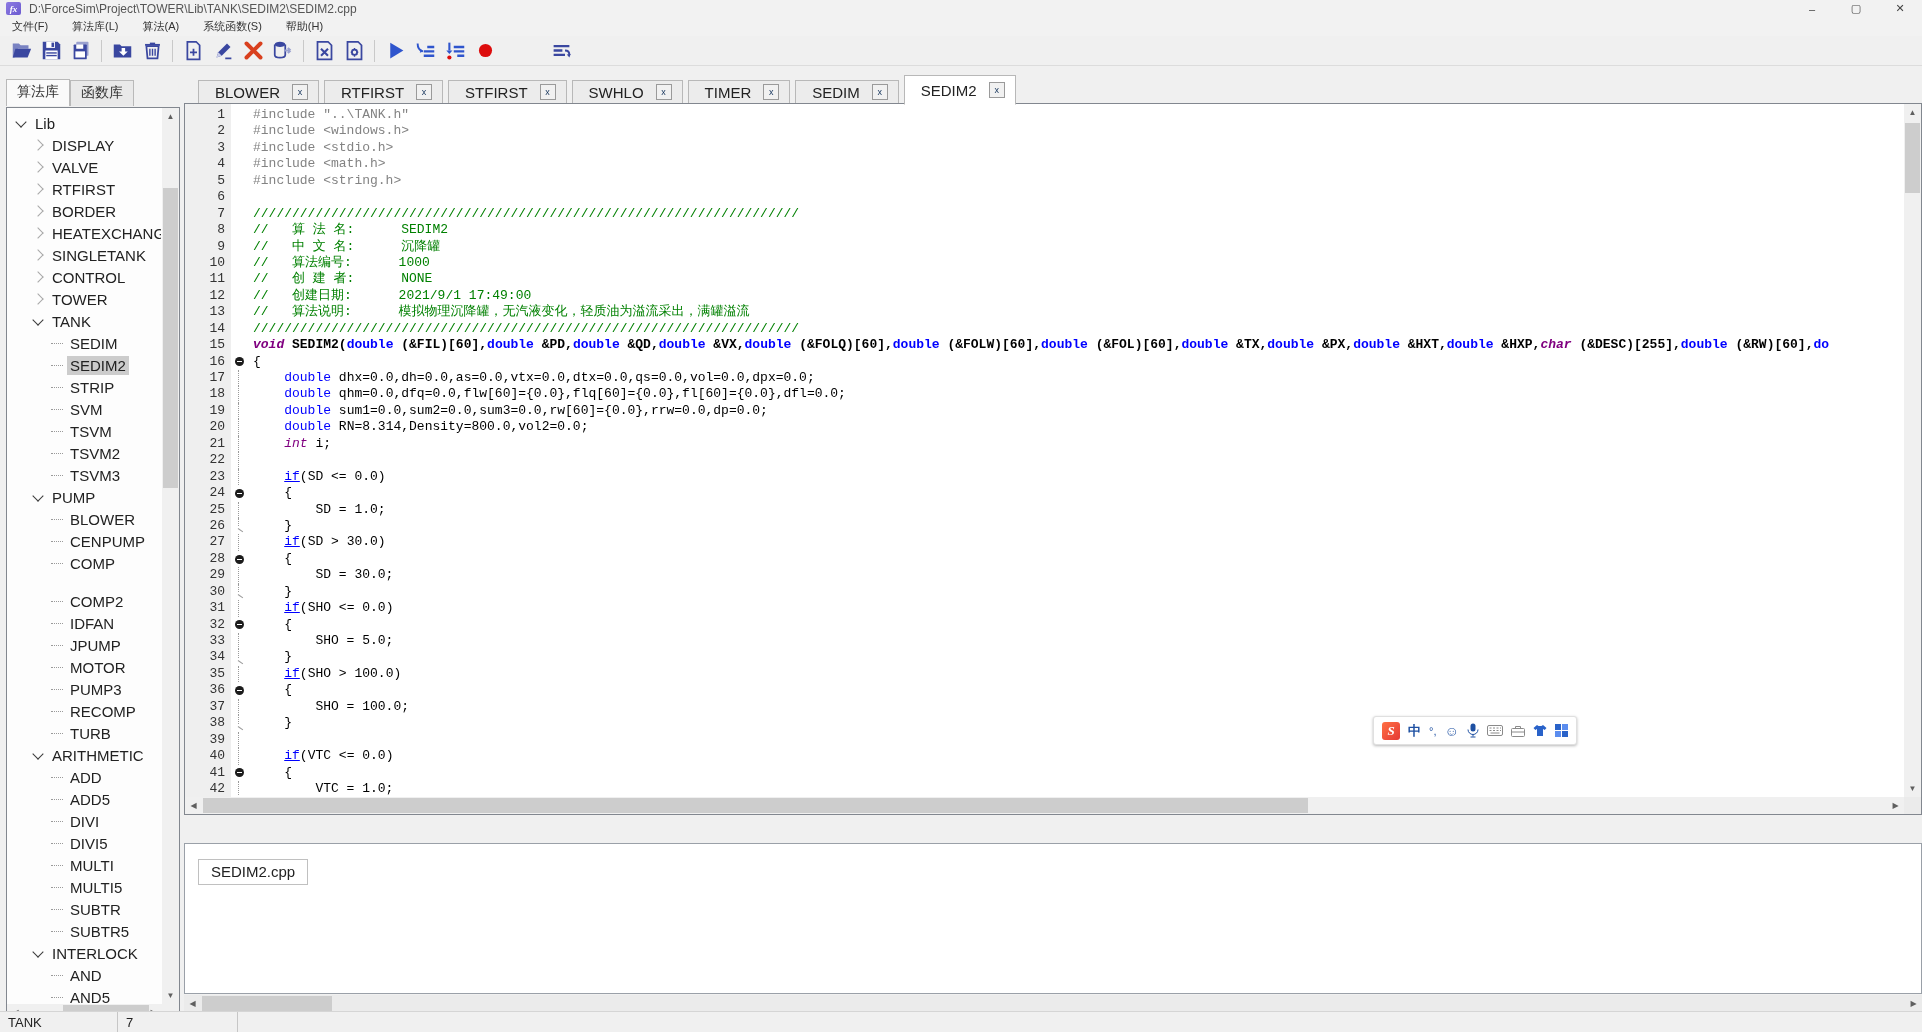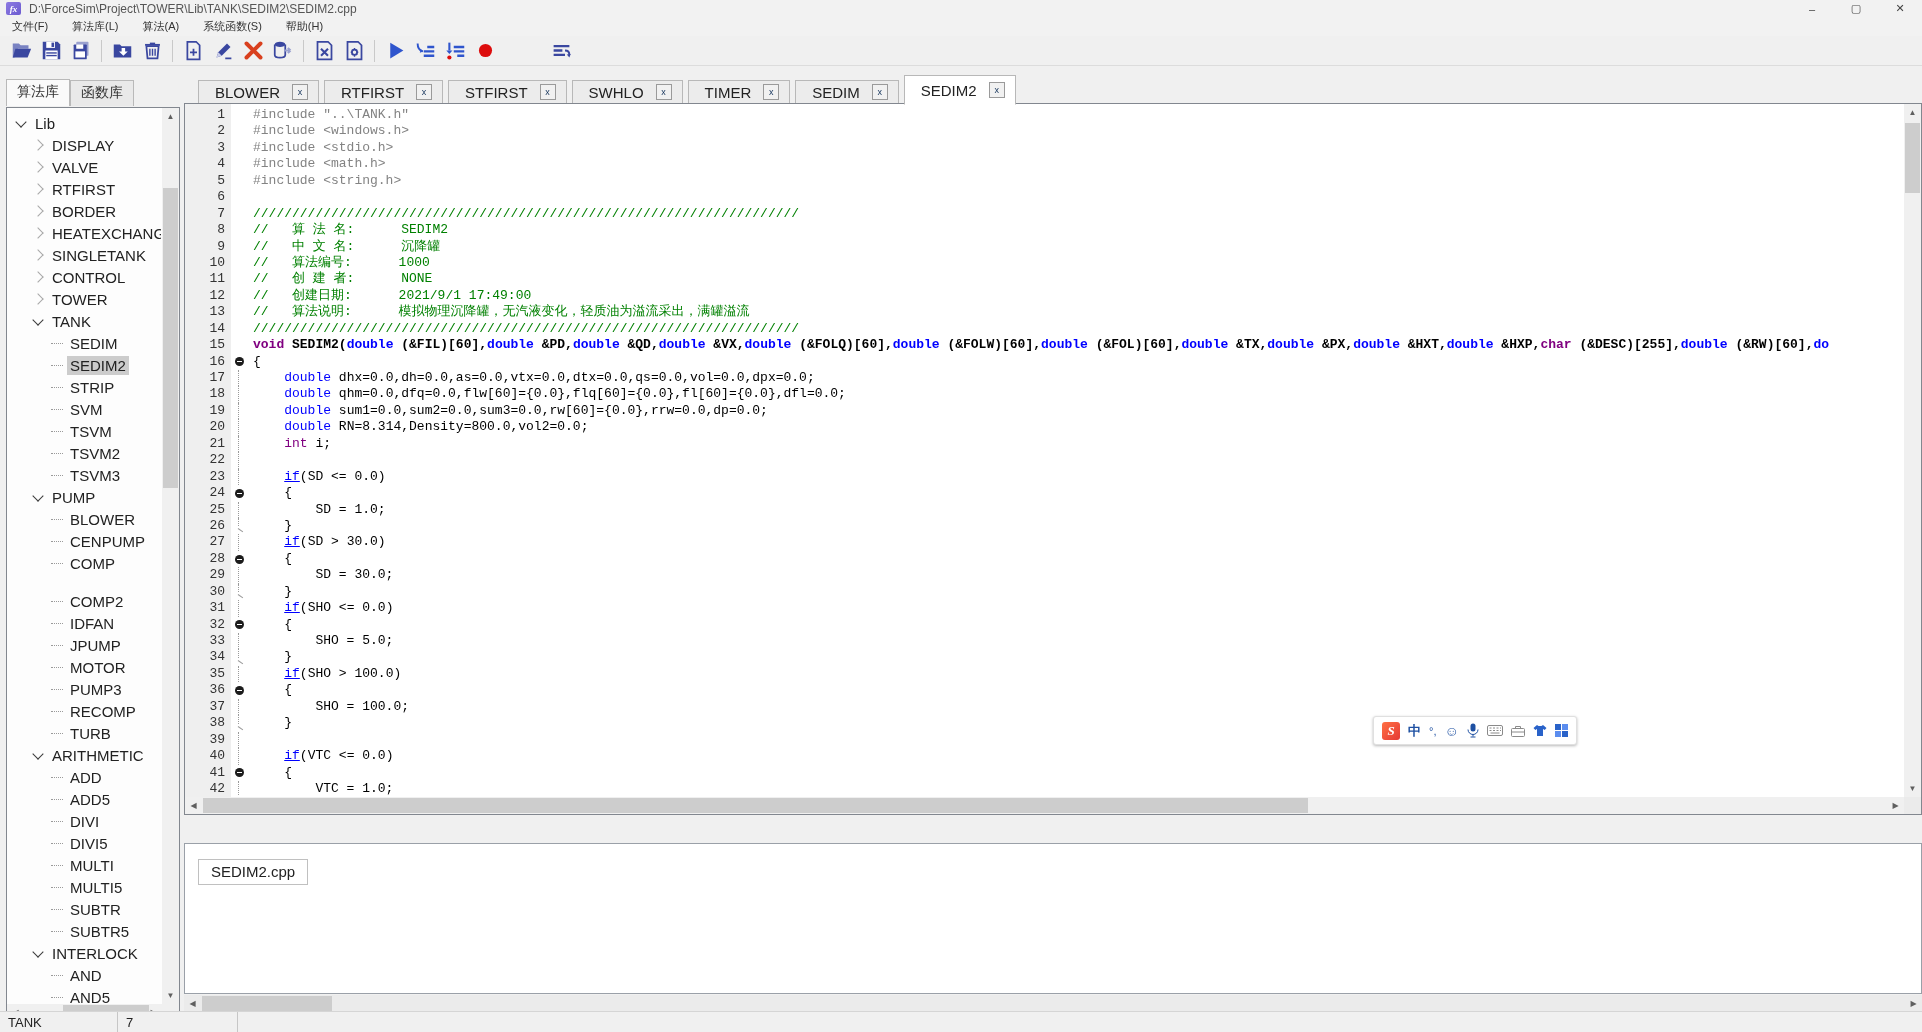--- a/index.html
+++ b/index.html
@@ -61,21 +61,21 @@
   .fold.line::before,.fold.end::before{content:"";position:absolute;left:13px;top:0;bottom:0;border-left:1px dotted #9a9a9a;}
   .fold.end::before{bottom:8px;}
   .fold.end::after{content:"";position:absolute;left:13px;bottom:5px;width:6px;height:1px;background:#9a9a9a;transform:rotate(35deg);transform-origin:left;}
   .fm{width:9px;height:9px;border-radius:50%;background:#1c1c1c;position:relative;z-index:2;}
   .fm::after{content:"";position:absolute;left:2px;right:2px;top:4px;height:1px;background:#fff;}
   .ct{white-space:pre;}
   .ct .inc{color:#838383;}
   .ct .cmt{color:#008000;}
   .ct .kw{color:#0000ff;}
   .ct .kwu{color:#0000ff;text-decoration:underline;}
-  .ct .tkw{color:#800080;}
+  .ct .tkw{color:#800080;font-style:italic;}
   .ct .pln{color:#000;}
   .cl.bold .ct span{font-weight:bold;}
   
   #bottom-tabs{position:absolute;left:14px;top:753px;height:24px;display:flex;align-items:flex-end;margin-top:42px;}
   .btab{padding:3px 12px 4px 12px;font-size:15px;color:#222;background:#f0f0f0;border:1px solid #c0c0c0;border-left:none;}
   .btab:first-child{border-left:1px solid #c0c0c0;}
   .btab.active{background:#ffffff;position:relative;z-index:2;}
   #bottom-content{position:absolute;left:0;right:0;top:777px;bottom:18px;background:#ffffff;border:1px solid #9aa0a8;box-sizing:border-box;}
   #bottom-hsb{position:absolute;left:0;right:0;bottom:0;height:17px;background:#ebebeb;}
   

